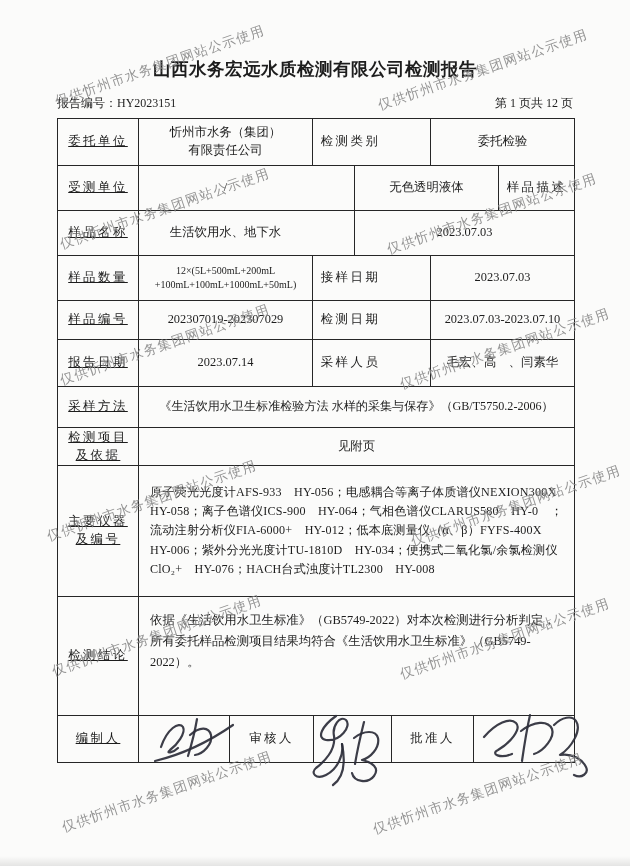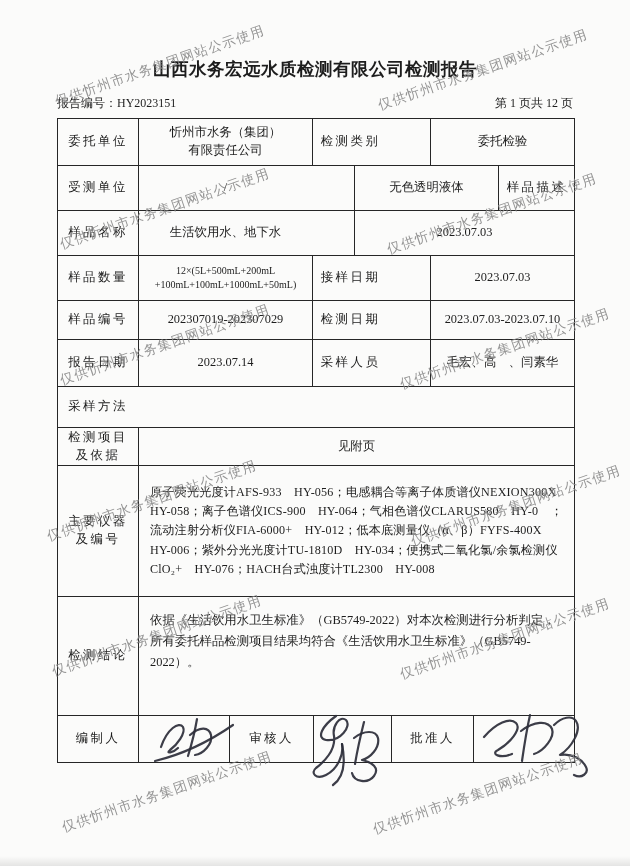--- a/index.html
+++ b/index.html
@@ -49,21 +49,21 @@
   .row:first-child{border-top:none;}
   .cell{
     box-sizing:border-box;
     border-left:1.2px solid #262626;
     display:flex;align-items:center;justify-content:center;
     text-align:center;
     font-size:12.4px;line-height:1.45;
     padding:2px 4px;
     white-space:pre-line;
   }
-  .cell:first-child{border-left:none;}
+  .cell:first-child{border-left:none;text-decoration:underline;}
   .lab{letter-spacing:2.5px;}
   .w1{width:80px;flex:none;}
   .w2{width:174px;flex:none;}
   .w3{width:76px;flex:none;}
   .w4{flex:1;margin-left:42px;}
   .span-val{flex:1;}
   .left{justify-content:flex-start;text-align:left;padding:6px 10px 6px 11px;}
   .topalign{align-items:flex-start;padding-top:13px;line-height:1.7;}
   .nowrap{white-space:nowrap;font-size:12.1px;}
   .inst{font-size:12.1px;line-height:1.58;letter-spacing:.2px;}
@@ -146,20 +146,21 @@
 
     <div class="row" style="height:46px">
       <div class="cell lab w1">报告日期</div>
       <div class="cell w2">2023.07.14</div>
       <div class="cell lab w3">采样人员</div>
       <div class="cell w4">毛宏、高　、闫素华</div>
     </div>
 
     <div class="row" style="height:40px">
       <div class="cell lab w1">采样方法</div>
+      <div class="cell span-val nowrap">《生活饮用水卫生标准检验方法 水样的采集与保存》（GB/T5750.2-2006）</div>
     </div>
 
     <div class="row" style="height:37px">
       <div class="cell lab w1">检测项目
 及依据</div>
       <div class="cell span-val">见附页</div>
     </div>
 
     <div class="row" style="height:130px">
       <div class="cell lab w1">主要仪器

